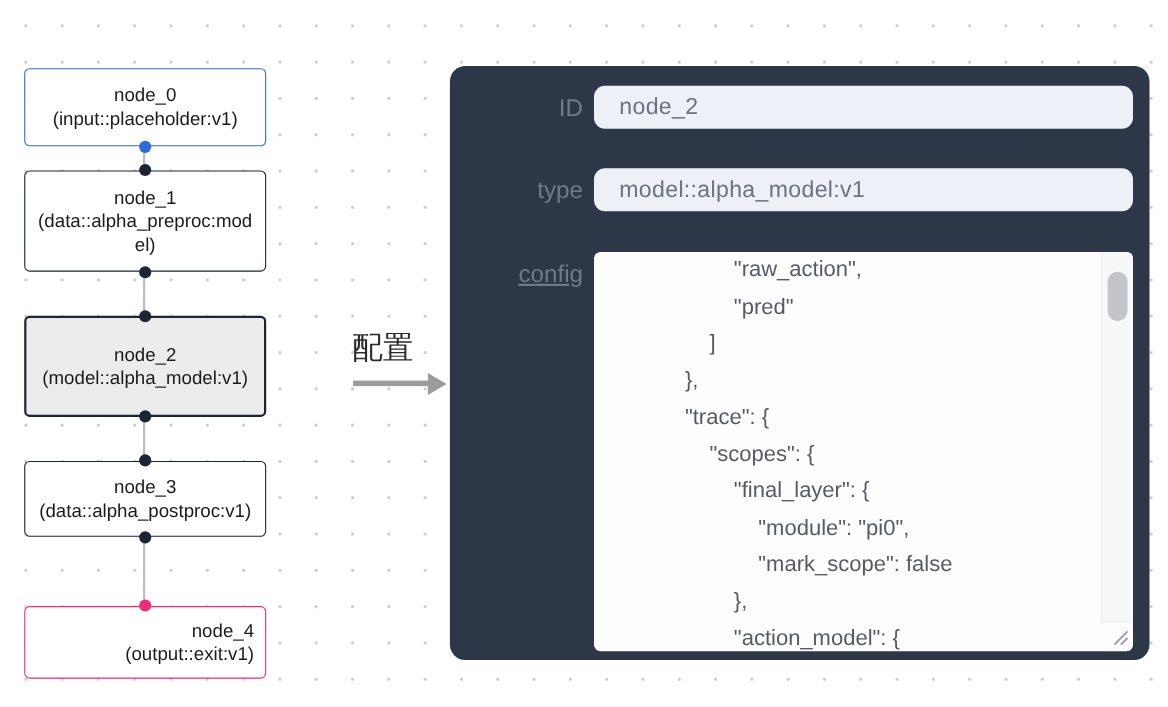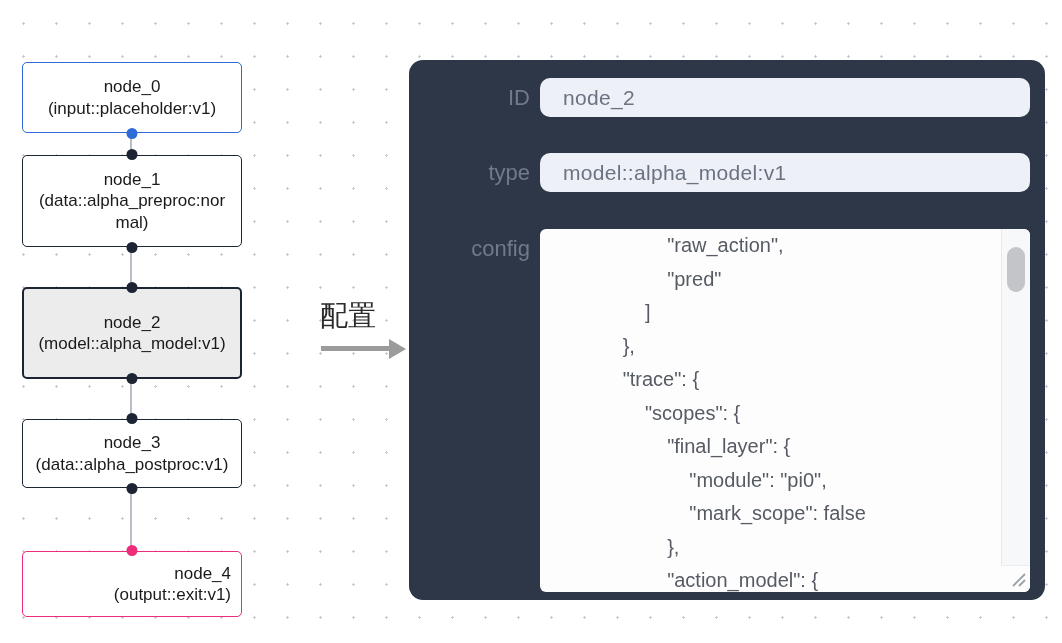--- a/index.html
+++ b/index.html
@@ -79,21 +79,21 @@
     border-radius: 14px;
     overflow: hidden;
     margin-top: 44px;
   }
   .field-label {
     position: absolute; width: 105px; left: 16px;
     text-align: right; color: #717a89; font-size: 22px;
   }
   .lbl-id     { top: 25px; }
   .lbl-type   { top: 100px; }
-  .lbl-config { top: 176px; }
+  .lbl-config { top: 176px; text-decoration: underline; }
 
   .text-input {
     position: absolute; left: 131px; width: 490px; height: 39px;
     background: #edf0f6; border: none; outline: none;
     border-radius: 10px;
     font-family: "Liberation Sans", sans-serif;
     font-size: 21px; color: #6b7280;
     padding: 0 0 0 23px; letter-spacing: 0.3px;
   }
   .inp-id   { top: 18px; }
@@ -156,21 +156,21 @@
 
   <div class="node n0">
     <div class="node-title">node_0</div>
     <div class="node-sub">(input::placeholder:v1)</div>
     <span class="handle h-bottom h-blue"></span>
   </div>
 
   <div class="node n1">
     <span class="handle h-top"></span>
     <div class="node-title">node_1</div>
-    <div class="node-sub">(data::alpha_preproc:normal)</div>
+    <div class="node-sub">(data::alpha_preproc:model)</div>
     <span class="handle h-bottom"></span>
   </div>
 
   <div class="node n2">
     <span class="handle h-top"></span>
     <div class="node-title">node_2</div>
     <div class="node-sub">(model::alpha_model:v1)</div>
     <span class="handle h-bottom"></span>
   </div>
 

